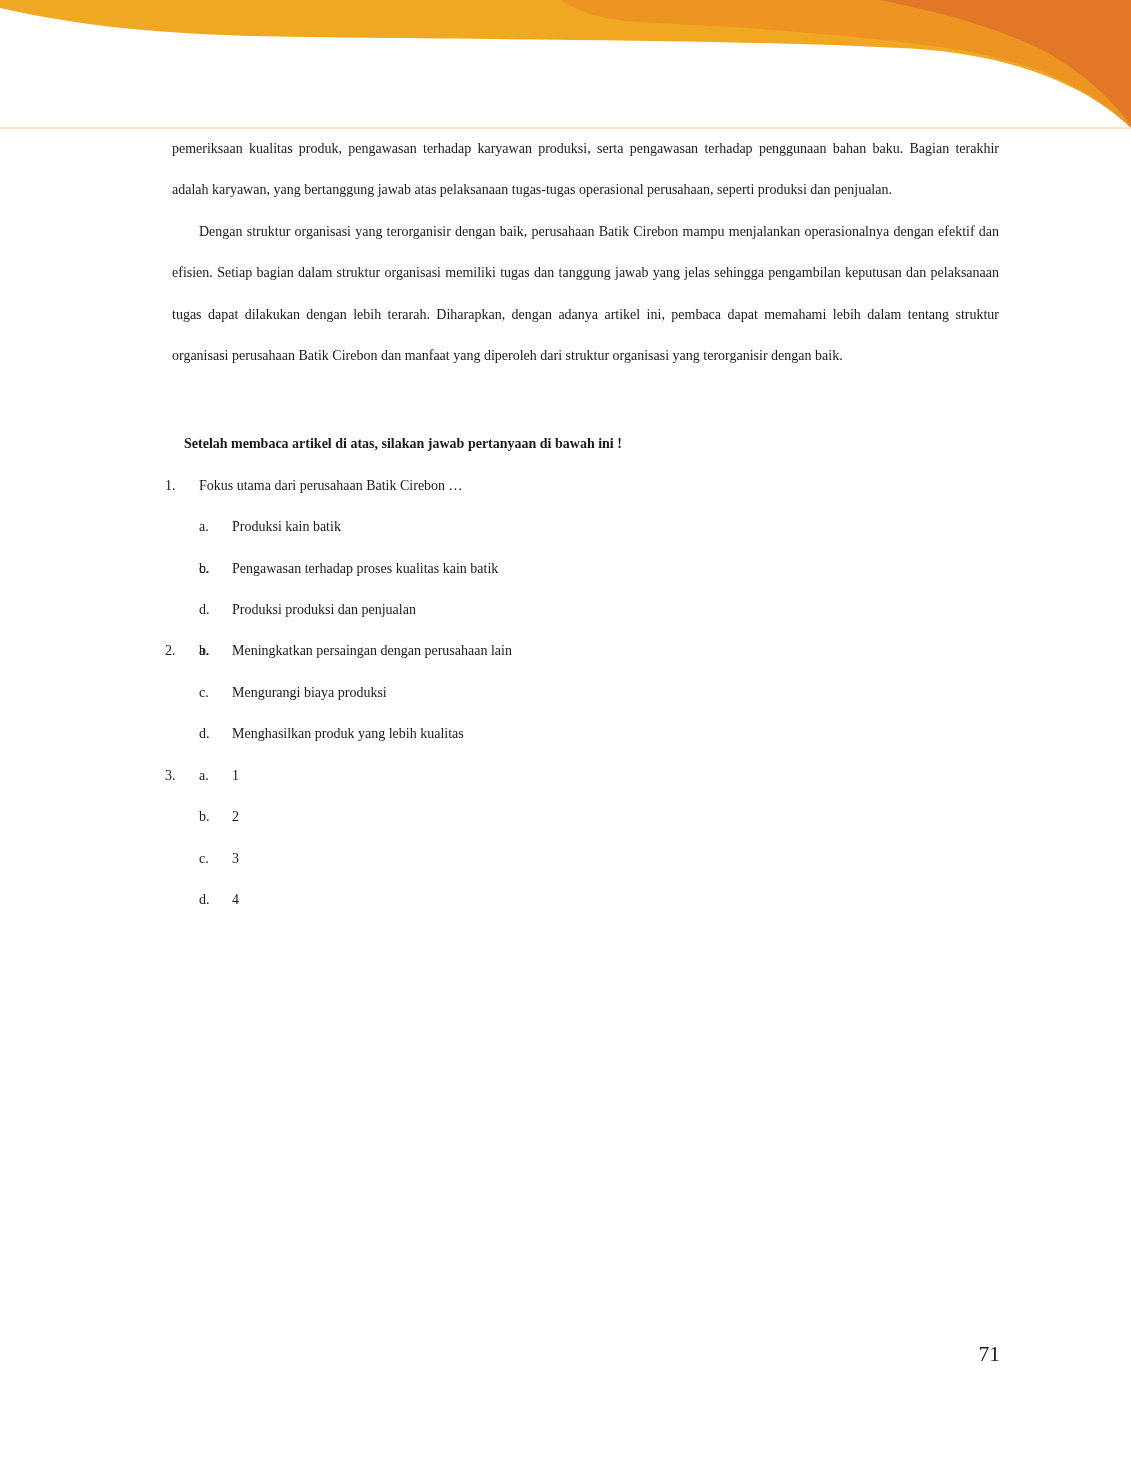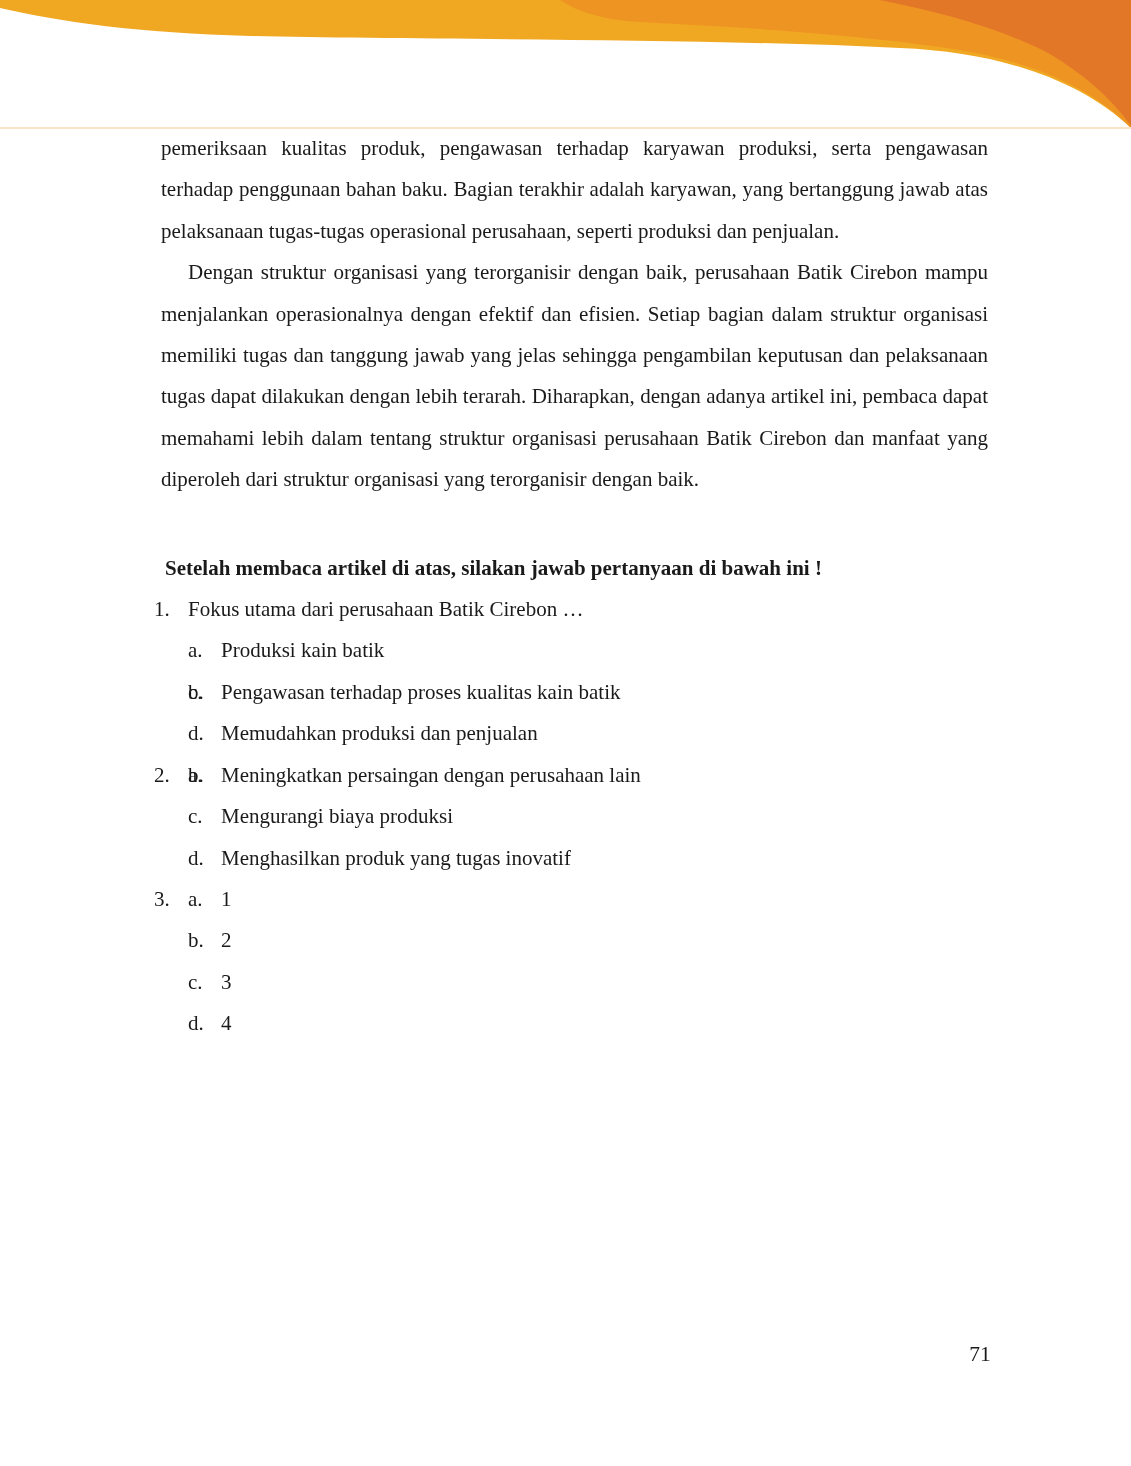--- a/index.html
+++ b/index.html
@@ -1,31 +1,31 @@
 <!DOCTYPE html>
 <html><head>
   <meta charset="utf-8">
   <style>
     html, body { margin: 0; padding: 0; background: #ffffff; }
     body { width: 1131px; height: 1466px; position: relative; overflow: hidden;
       font-family: "Liberation Serif", "DejaVu Serif", serif; color: #1a1a1a; }
     .header-wave { position: absolute; left: 0; top: 0; width: 1131px; height: 140px; }
     .header-rule { position: absolute; left: 0; top: 127px; width: 1131px; height: 2px; background: #fbe3c8; }
-    .content { position: absolute; left: 161px; top: 128px; width: 827px; font-size: 21px; line-height: 41.4px; font-family: Liberation Serif, serif; }
+    .content { position: absolute; left: 172px; top: 128px; width: 827px; font-size: 14px; line-height: 41.4px; font-family: Liberation Serif, serif; }
     .para { margin: 0; text-align: justify; }
     .para.indent { text-indent: 27px; }
-    .instruction { margin: 47px 0 0 4px; font-weight: bold; }
+    .instruction { margin: 47px 0 0 12px; font-weight: bold; }
     ol.questions { list-style: none; margin: 0; padding: 0; }
     .question { position: relative; padding-left: 27px; }
     .q-num { position: absolute; left: -7px; top: 0; }
     .q-text { display: block; text-align: justify; }
     ul.options { list-style: none; margin: 0; padding: 0; }
     .option { position: relative; padding-left: 33px; }
     .opt-letter { position: absolute; left: 0; top: 0; }
-    .page-number { position: absolute; left: 960px; top: 1334px; width: 40px; text-align: center; font-size: 21.5px; line-height: 41px; }
+    .page-number { position: absolute; left: 960px; top: 1334px; width: 40px; text-align: right; font-size: 21.5px; line-height: 41px; }
   </style>
 </head>
 <body>
 
 <svg class="header-wave" viewBox="0 0 1131 140" preserveAspectRatio="none">
   <path d="M0,0 L1131,0 L1131,128 C1080,80 1000,52 900,48 C700,38 400,40 250,36 C140,33 60,22 0,8 Z" fill="#f0a823"></path>
   <path d="M560,0 L1131,0 L1131,128 C1090,86 1030,62 960,50 C870,36 760,28 640,22 C600,20 575,10 560,0 Z" fill="#ee9422"></path>
   <path d="M880,0 L1131,0 L1131,126 C1110,96 1080,72 1050,54 C1000,28 940,12 880,0 Z" fill="#e27727"></path>
 </svg>
 <div class="header-rule"></div>
@@ -39,30 +39,30 @@
   <p class="instruction">Setelah membaca artikel di atas, silakan jawab pertanyaan di bawah ini !</p>
 
   <ol class="questions">
     <li class="question">
       <span class="q-num">1.</span>
       <span class="q-text">Fokus utama dari perusahaan Batik Cirebon …</span>
       <ul class="options">
         <li class="option"><span class="opt-letter">a.</span><span>Produksi kain batik</span></li>
         <li class="option"><span class="opt-letter">b.</span></li>
         <li class="option"><span class="opt-letter">c.</span><span>Pengawasan terhadap proses kualitas kain batik</span></li>
-        <li class="option"><span class="opt-letter">d.</span><span>Memudahkan produksi dan penjualan</span></li>
+        <li class="option"><span class="opt-letter">d.</span><span>Produksi produksi dan penjualan</span></li>
       </ul>
     </li>
     <li class="question">
       <span class="q-num">2.</span>
       <ul class="options">
         <li class="option"><span class="opt-letter">a.</span></li>
         <li class="option"><span class="opt-letter">b.</span><span>Meningkatkan persaingan dengan perusahaan lain</span></li>
         <li class="option"><span class="opt-letter">c.</span><span>Mengurangi biaya produksi</span></li>
-        <li class="option"><span class="opt-letter">d.</span><span>Menghasilkan produk yang tugas inovatif</span></li>
+        <li class="option"><span class="opt-letter">d.</span><span>Menghasilkan produk yang lebih kualitas</span></li>
       </ul>
     </li>
     <li class="question">
       <span class="q-num">3.</span>
       <ul class="options">
         <li class="option"><span class="opt-letter">a.</span><span>1</span></li>
         <li class="option"><span class="opt-letter">b.</span><span>2</span></li>
         <li class="option"><span class="opt-letter">c.</span><span>3</span></li>
         <li class="option"><span class="opt-letter">d.</span><span>4</span></li>
       </ul>

